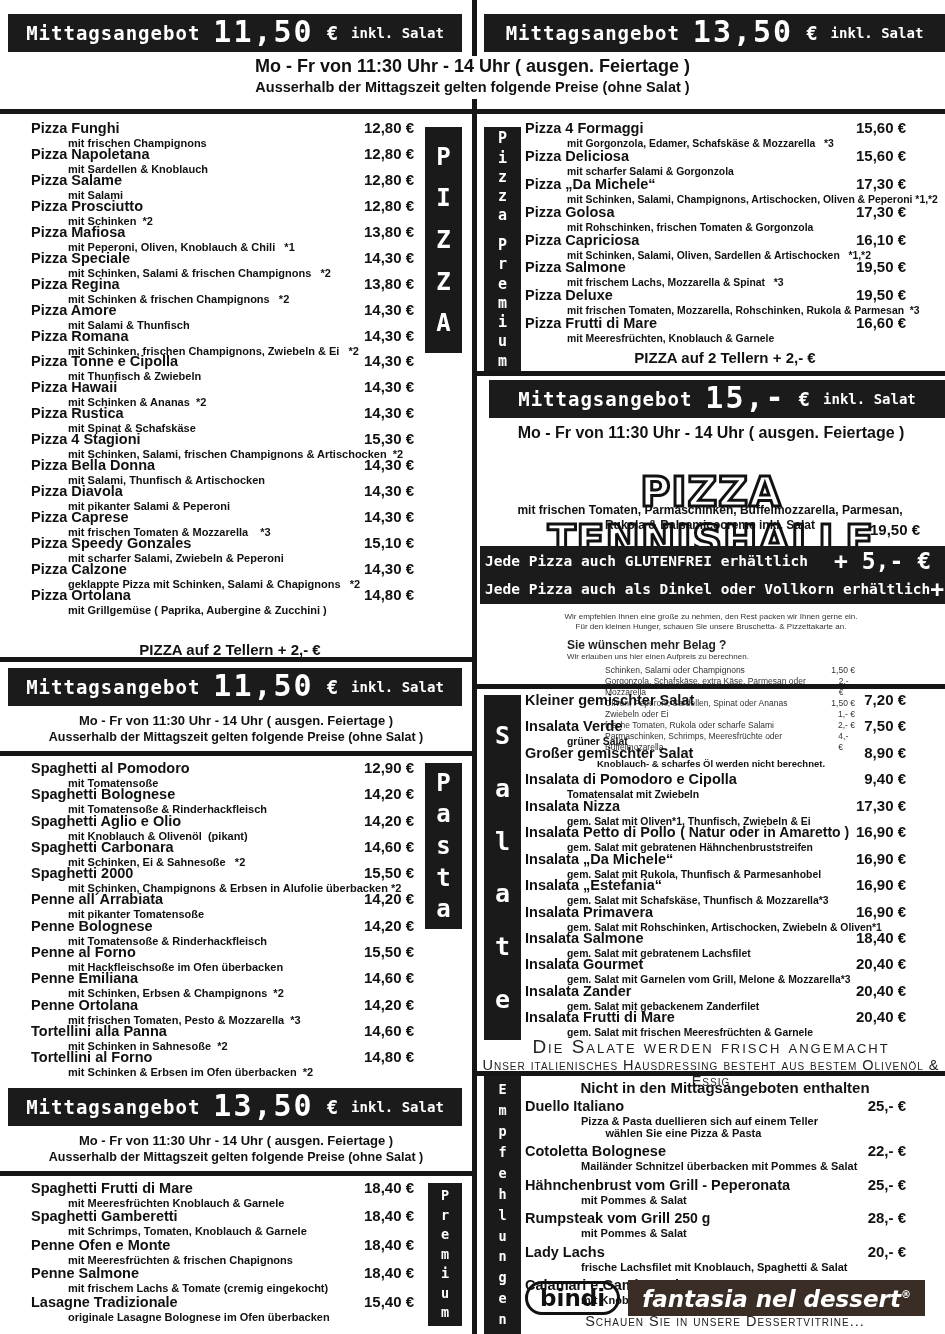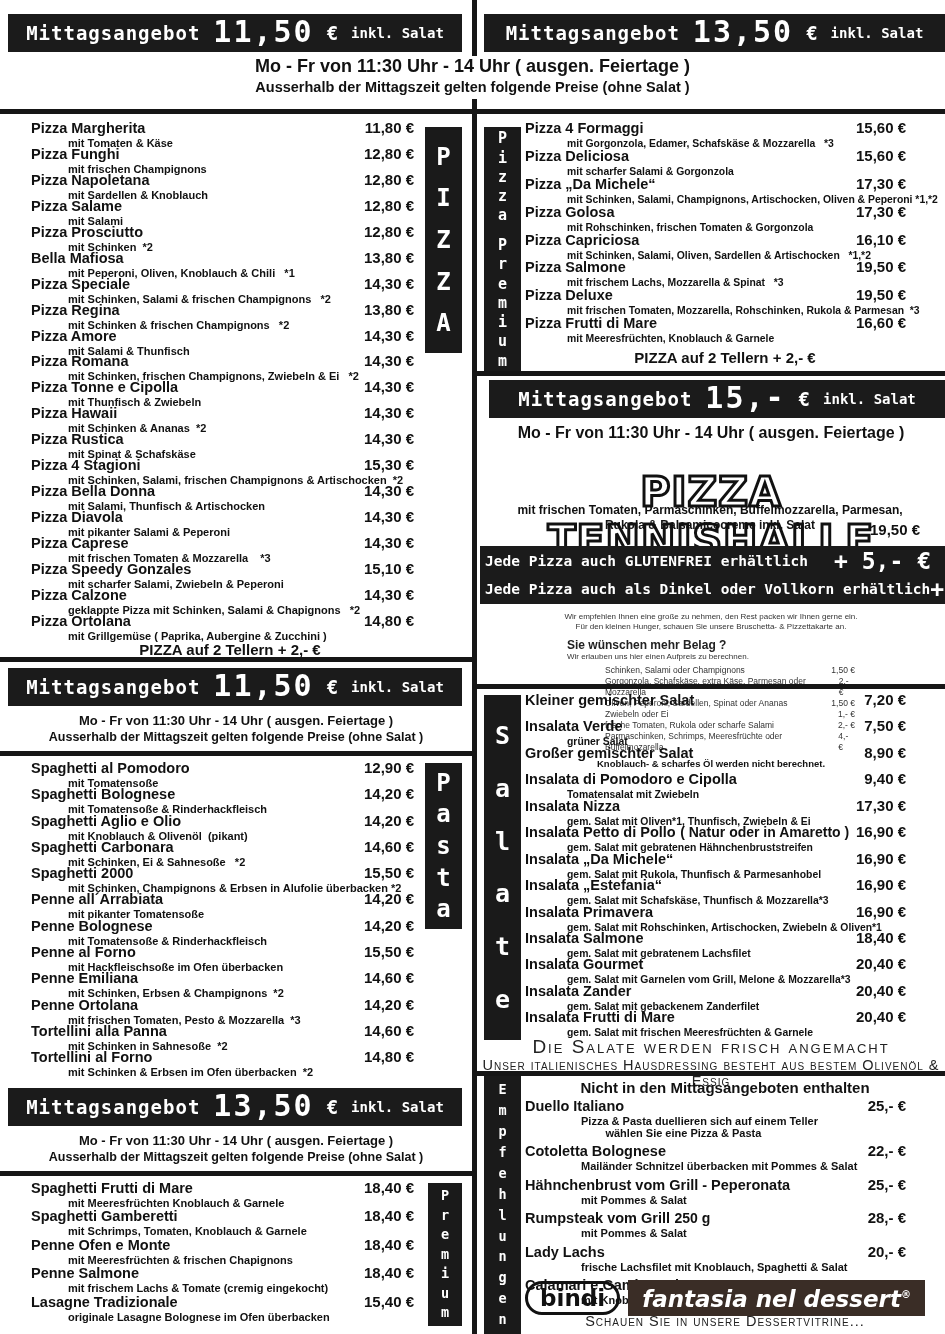--- a/index.html
+++ b/index.html
@@ -115,30 +115,20 @@
 
   <div class="top-sub">
     <div class="l1">Mo - Fr von 11:30 Uhr - 14 Uhr ( ausgen. Feiertage )</div>
     <div class="l2">Ausserhalb der Mittagszeit gelten folgende Preise (ohne Salat )</div>
   </div>
 
   <div class="rule" style="left:0;top:109px;width:472px;"></div>
   <div class="rule" style="left:477px;top:109px;width:468px;"></div>
 
   <div class="list l-list l-pizza" style="top:119px;">
-  <div class="mi">
-    <div class="mi-top">
-      <span>
-        <span class="mi-name">Pizza Margherita</span>
-        
-      </span>
-      <span class="mi-price">11,80 €</span>
-    </div>
-    <div class="mi-desc">mit Tomaten &amp; Käse</div>
-  </div>
 
   <div class="mi">
     <div class="mi-top">
       <span>
         <span class="mi-name">Pizza Funghi</span>
         
       </span>
       <span class="mi-price">12,80 €</span>
     </div>
     <div class="mi-desc">mit frischen Champignons</div>
@@ -173,21 +163,21 @@
         
       </span>
       <span class="mi-price">12,80 €</span>
     </div>
     <div class="mi-desc">mit Schinken  *2</div>
   </div>
 
   <div class="mi">
     <div class="mi-top">
       <span>
-        <span class="mi-name">Bella Mafiosa</span>
+        <span class="mi-name">Pizza Mafiosa</span>
         
       </span>
       <span class="mi-price">13,80 €</span>
     </div>
     <div class="mi-desc">mit Peperoni, Oliven, Knoblauch &amp; Chili   *1</div>
   </div>
 
   <div class="mi">
     <div class="mi-top">
       <span>

